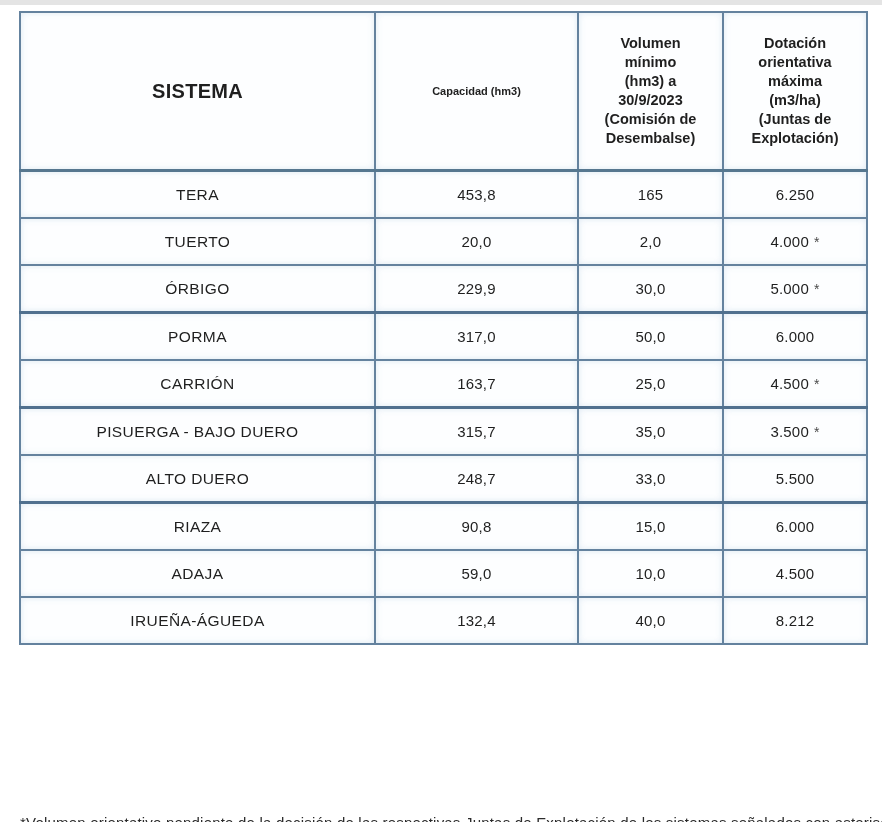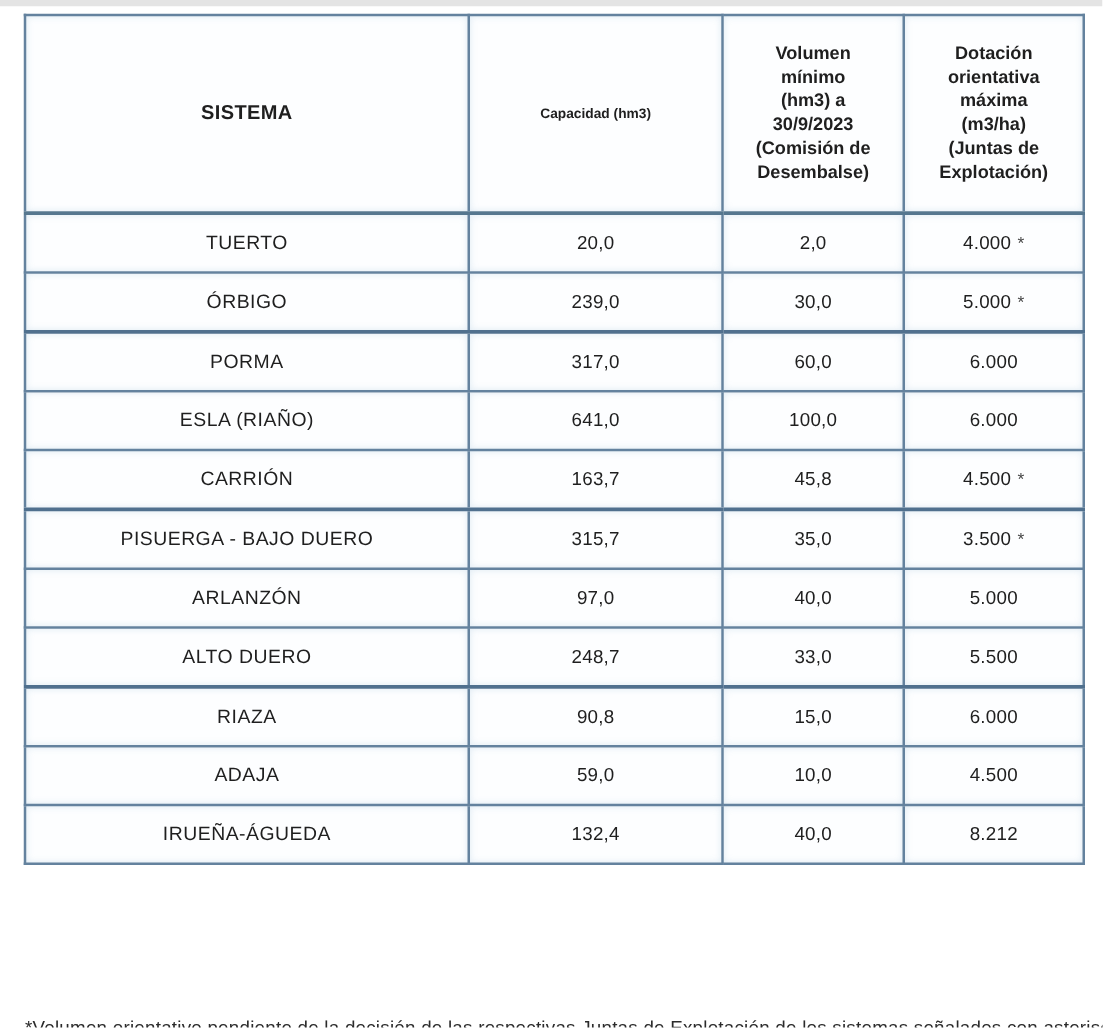--- a/index.html
+++ b/index.html
@@ -33,21 +33,21 @@
     text-align: center;
     vertical-align: middle;
     padding: 0 4px;
     overflow: hidden;
   }
   .data-table thead th {
     height: 156px;
     font-weight: bold;
     border-bottom: 3px solid #56778f;
   }
-  .h-sistema   { font-size: 16px; letter-spacing: .3px; }
+  .h-sistema   { font-size: 20px; letter-spacing: .3px; }
   .h-capacidad { font-size: 11px; }
   .h-multi     { font-size: 14.5px; line-height: 1.3; }
   .h-multi .hline { display: block; }
   .data-table tbody td { height: 45px; font-size: 15px; letter-spacing: .2px; }
   .data-table tbody td.c-sistema { font-size: 15.5px; letter-spacing: .4px; }
   .data-table tbody tr.group-end td { border-bottom: 3px solid #50708e; }
   .asterisk { color: #4a4a4a; font-size: 14px; margin-left: 5px; }
   .footnote {
     position: absolute;
     left: 20px;
@@ -89,60 +89,54 @@
             <span class="hline">orientativa</span>
             <span class="hline">máxima</span>
             <span class="hline">(m3/ha)</span>
             <span class="hline">(Juntas de</span>
             <span class="hline">Explotación)</span>
           </th>
         </tr>
     </thead>
     <tbody>
         <tr>
+          <td class="c-sistema"><span>TERA</span></td>
+          <td class="c-num"><span>453,8</span></td>
+          <td class="c-num"><span>165</span></td>
+          <td class="c-num"><span>6.250</span></td>
+        </tr>
+        <tr>
           <td class="c-sistema"><span>TUERTO</span></td>
           <td class="c-num"><span>20,0</span></td>
           <td class="c-num"><span>2,0</span></td>
           <td class="c-num"><span>4.000</span><span class="asterisk">*</span></td>
         </tr>
         <tr class="group-end">
           <td class="c-sistema"><span>ÓRBIGO</span></td>
-          <td class="c-num"><span>239,0</span></td>
+          <td class="c-num"><span>229,9</span></td>
           <td class="c-num"><span>30,0</span></td>
           <td class="c-num"><span>5.000</span><span class="asterisk">*</span></td>
         </tr>
         <tr>
           <td class="c-sistema"><span>PORMA</span></td>
           <td class="c-num"><span>317,0</span></td>
-          <td class="c-num"><span>60,0</span></td>
-          <td class="c-num"><span>6.000</span></td>
-        </tr>
-        <tr>
-          <td class="c-sistema"><span>ESLA (RIAÑO)</span></td>
-          <td class="c-num"><span>641,0</span></td>
-          <td class="c-num"><span>100,0</span></td>
+          <td class="c-num"><span>50,0</span></td>
           <td class="c-num"><span>6.000</span></td>
         </tr>
         <tr class="group-end">
           <td class="c-sistema"><span>CARRIÓN</span></td>
           <td class="c-num"><span>163,7</span></td>
-          <td class="c-num"><span>45,8</span></td>
+          <td class="c-num"><span>25,0</span></td>
           <td class="c-num"><span>4.500</span><span class="asterisk">*</span></td>
         </tr>
         <tr>
           <td class="c-sistema"><span>PISUERGA - BAJO DUERO</span></td>
           <td class="c-num"><span>315,7</span></td>
           <td class="c-num"><span>35,0</span></td>
           <td class="c-num"><span>3.500</span><span class="asterisk">*</span></td>
-        </tr>
-        <tr>
-          <td class="c-sistema"><span>ARLANZÓN</span></td>
-          <td class="c-num"><span>97,0</span></td>
-          <td class="c-num"><span>40,0</span></td>
-          <td class="c-num"><span>5.000</span></td>
         </tr>
         <tr class="group-end">
           <td class="c-sistema"><span>ALTO DUERO</span></td>
           <td class="c-num"><span>248,7</span></td>
           <td class="c-num"><span>33,0</span></td>
           <td class="c-num"><span>5.500</span></td>
         </tr>
         <tr>
           <td class="c-sistema"><span>RIAZA</span></td>
           <td class="c-num"><span>90,8</span></td>

